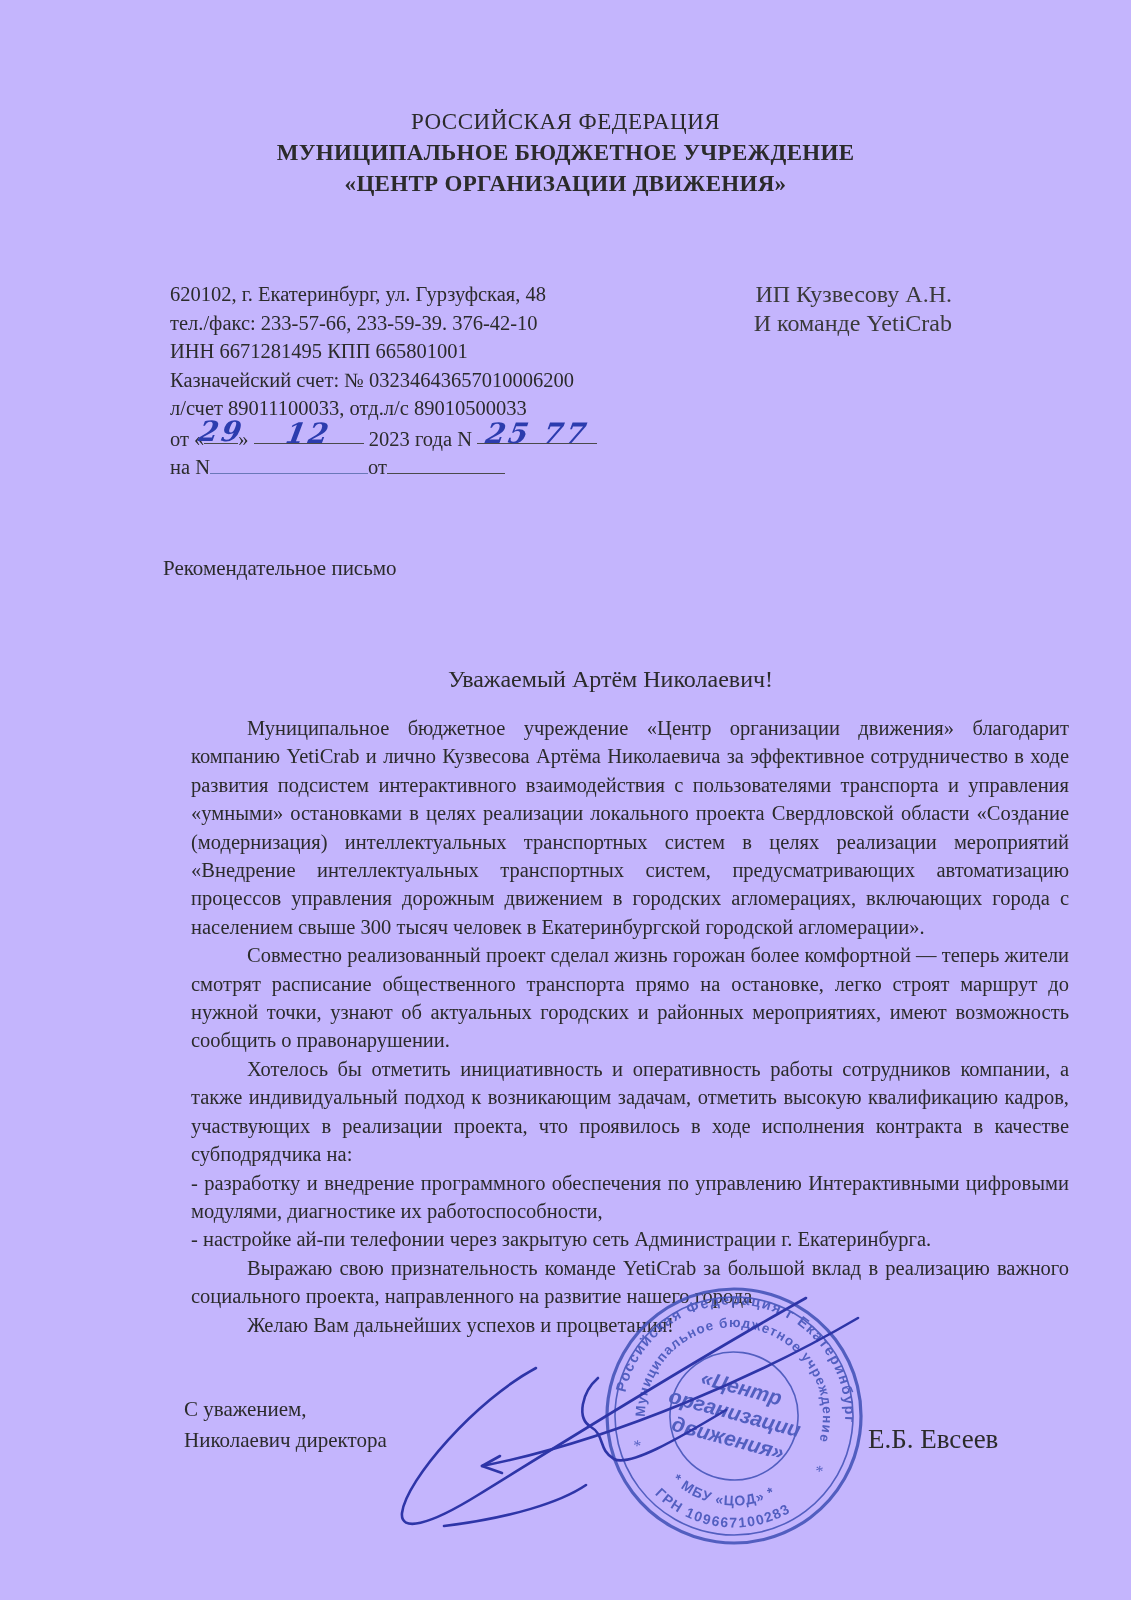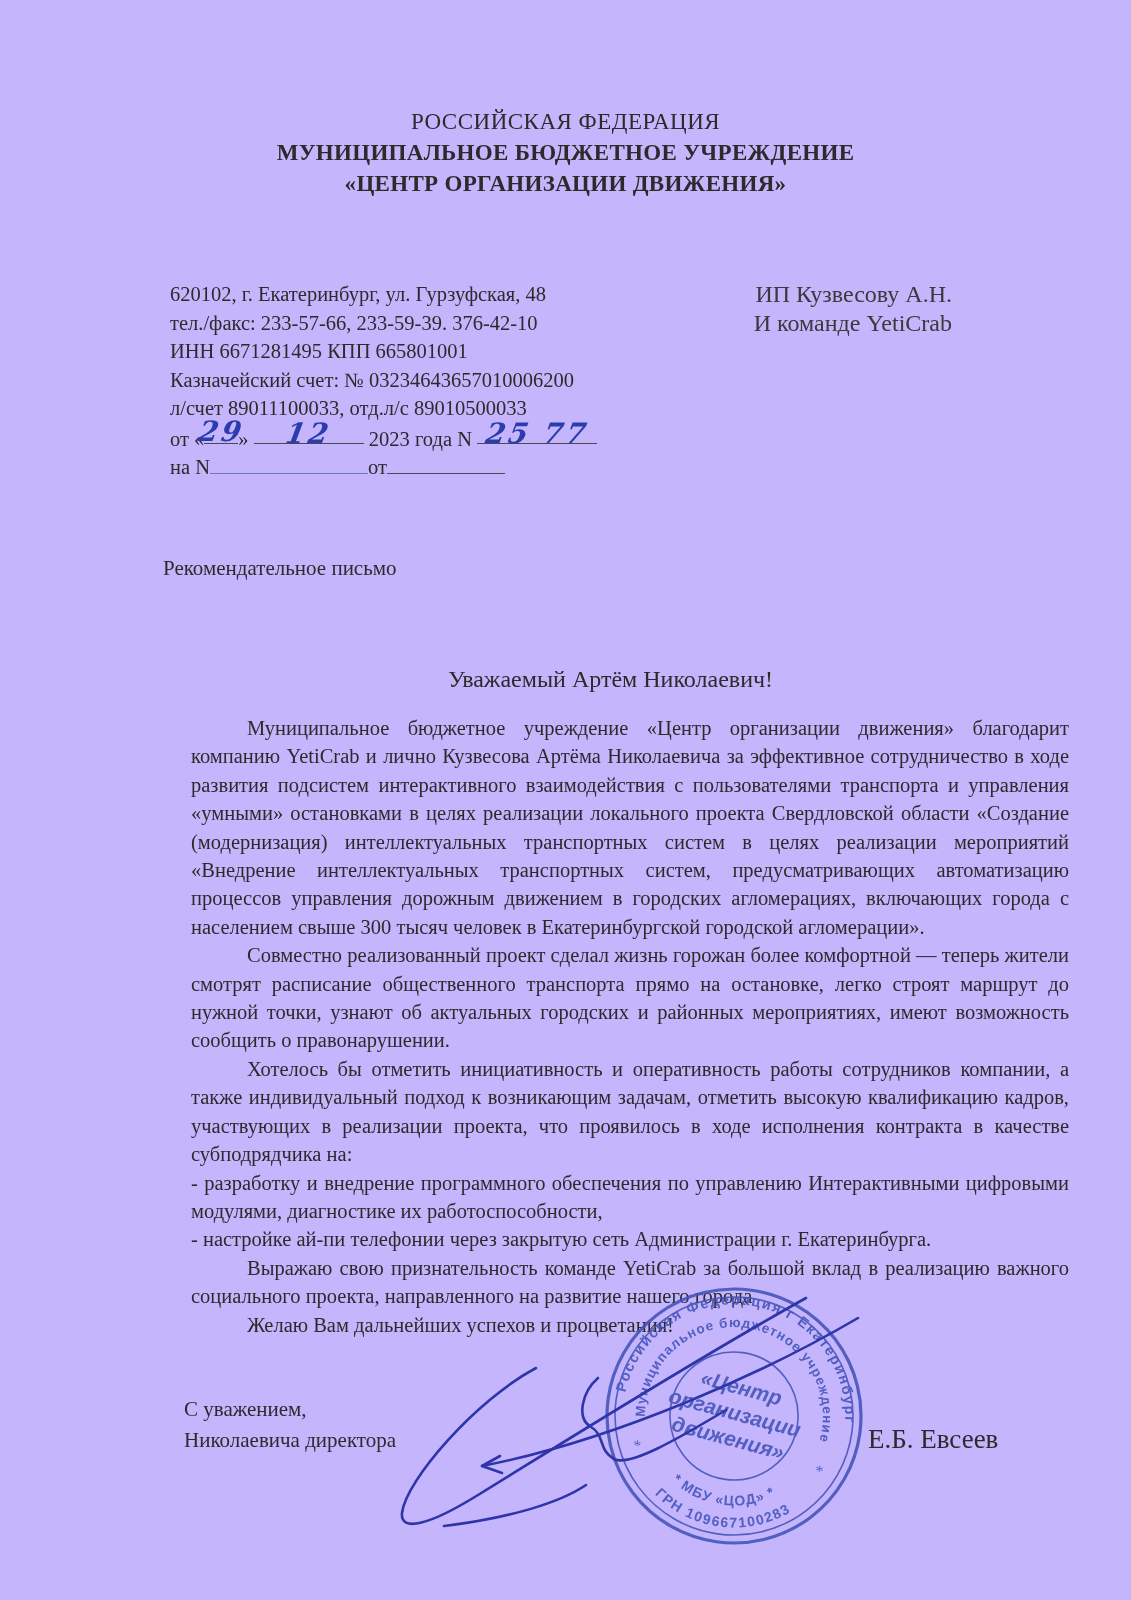--- a/index.html
+++ b/index.html
@@ -94,21 +94,21 @@
     <p>Совместно реализованный проект сделал жизнь горожан более комфортной — теперь жители смотрят расписание общественного транспорта прямо на остановке, легко строят маршрут до нужной точки, узнают об актуальных городских и районных мероприятиях, имеют возможность сообщить о правонарушении.</p>
     <p>Хотелось бы отметить инициативность и оперативность работы сотрудников компании, а также индивидуальный подход к возникающим задачам, отметить высокую квалификацию кадров, участвующих в реализации проекта, что проявилось в ходе исполнения контракта в качестве субподрядчика на:</p>
     <p class="li">- разработку и внедрение программного обеспечения по управлению Интерактивными цифровыми модулями, диагностике их работоспособности,</p>
     <p class="li">- настройке ай-пи телефонии через закрытую сеть Администрации г. Екатеринбурга.</p>
     <p>Выражаю свою признательность команде YetiCrab за большой вклад в реализацию важного социального проекта, направленного на развитие нашего города</p>
     <p>Желаю Вам дальнейших успехов и процветания!</p>
   </div>
 
   <div class="signoff-left">
     <div>С уважением,</div>
-    <div>Николаевича директора</div>
+    <div>Николаевич директора</div>
   </div>
   <div class="signoff-name">Е.Б. Евсеев</div>
 
   <svg class="stamp-svg" width="276" height="276" viewBox="-138 -138 276 276">
     <g transform="rotate(8)" fill="none" stroke="#4353b8">
       <circle r="127" stroke-width="3.2"></circle>
       <circle r="119" stroke-width="1.6"></circle>
       <circle r="64" stroke-width="1.6"></circle>
       <path id="arcOuterTop" d="M -107 29 A 111 111 0 1 1 107 29" fill="none" stroke="none"></path>
       <path id="arcOuterBot" d="M -72 85 A 111 111 0 0 0 72 85" fill="none" stroke="none"></path>

